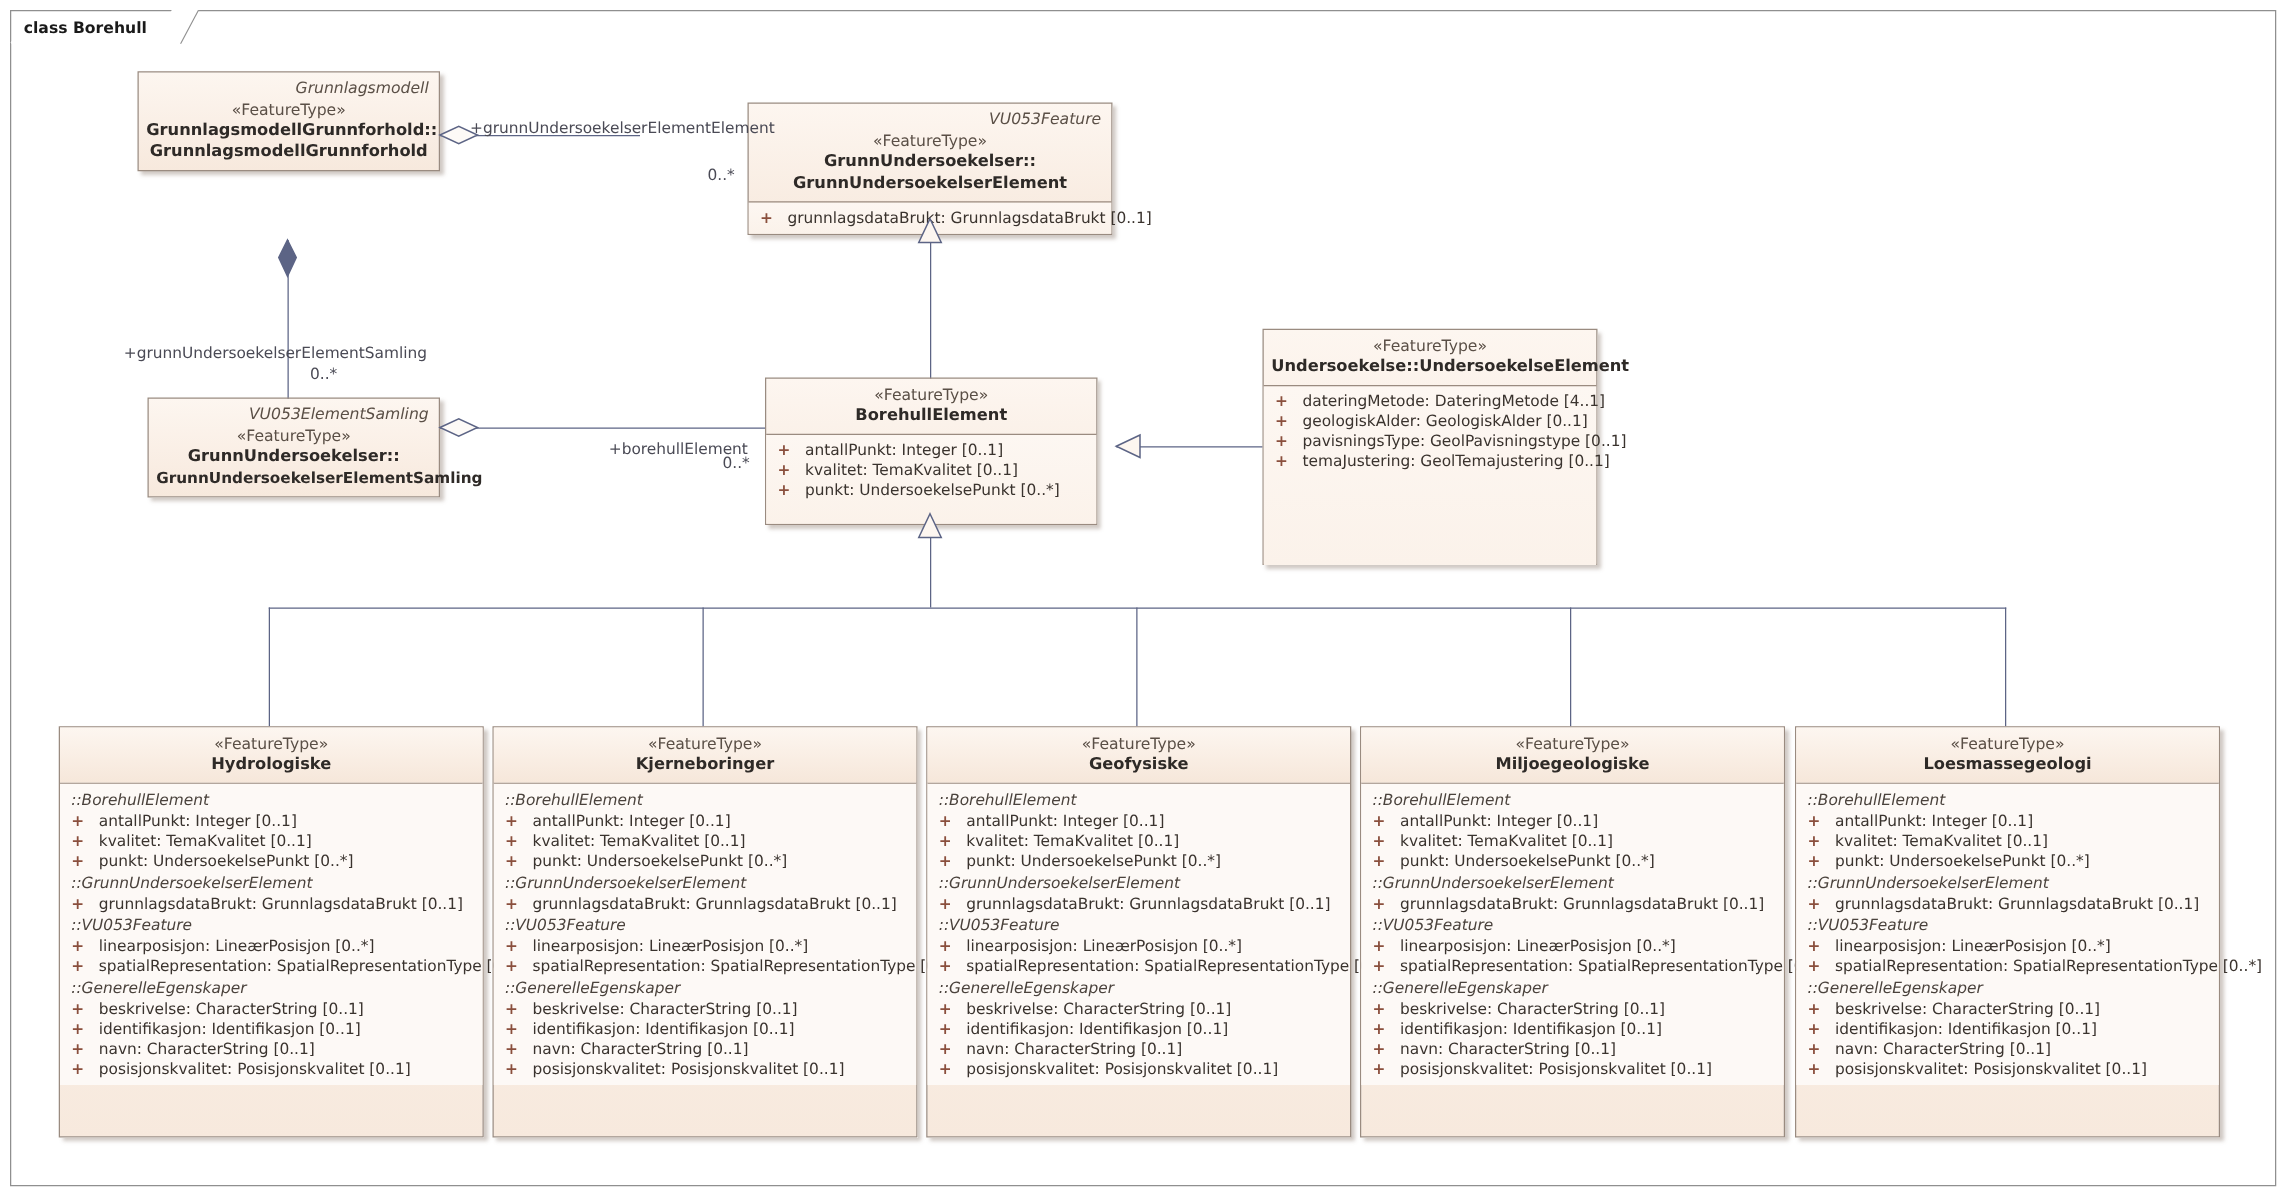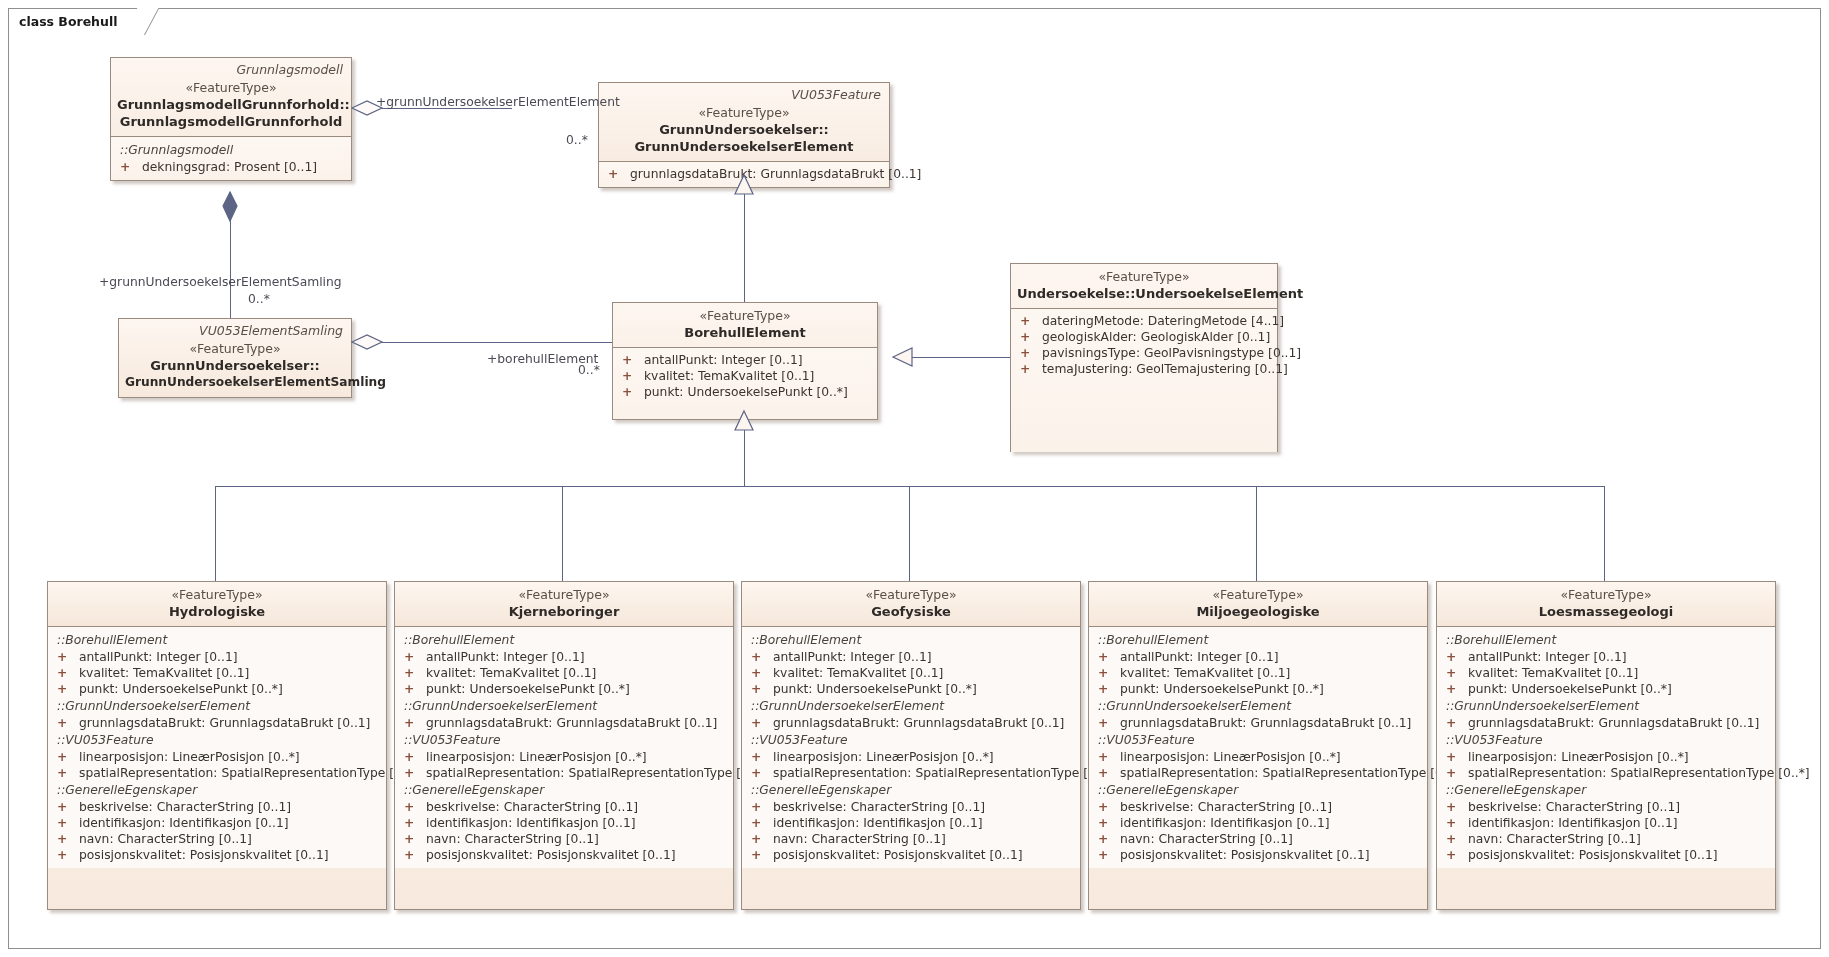--- a/index.html
+++ b/index.html
@@ -207,26 +207,20 @@
   <div class="lbl" style="left:578px;top:363px;">0..*</div>
 
   <div class="cls" style="left:110px;top:57px;width:242px;">
     <div class="cls-head">
       <div class="cls-ns-row"></div>
       <div class="cls-ns">Grunnlagsmodell</div>
       <div class="stereo">«FeatureType»</div>
       <div class="cname">GrunnlagsmodellGrunnforhold::</div>
       <div class="cname">GrunnlagsmodellGrunnforhold</div>
     </div>
-    <div class="cls-body cls-sep">
-      <div class="grp">::Grunnlagsmodell</div>
-      <div class="attr">
-        <span class="vis">+</span><span>dekningsgrad: Prosent [0..1]</span>
-      </div>
-    </div>
   </div>
 
   <div class="cls" style="left:598px;top:66px;width:292px;margin-top:16px;">
     <div class="cls-head">
       <div class="cls-ns-row"></div>
       <div class="cls-ns">VU053Feature</div>
       <div class="stereo">«FeatureType»</div>
       <div class="cname">GrunnUndersoekelser::</div>
       <div class="cname">GrunnUndersoekelserElement</div>
     </div>

